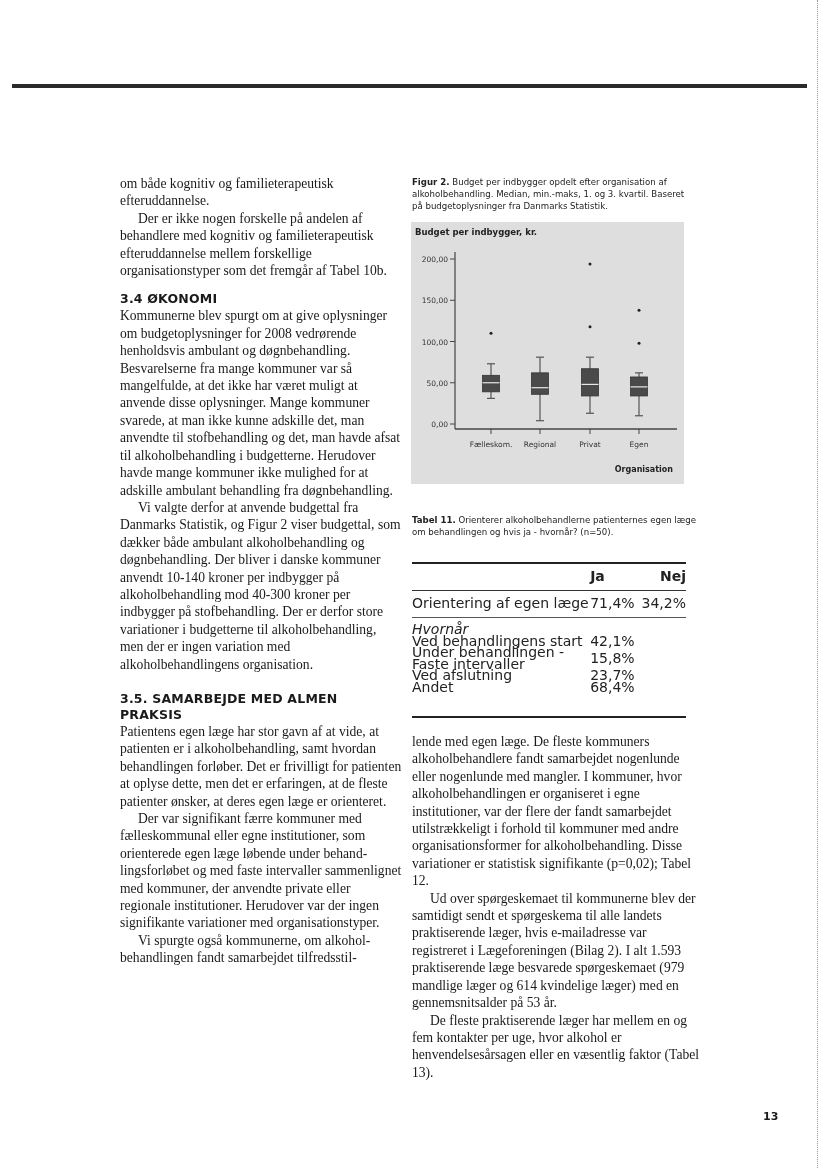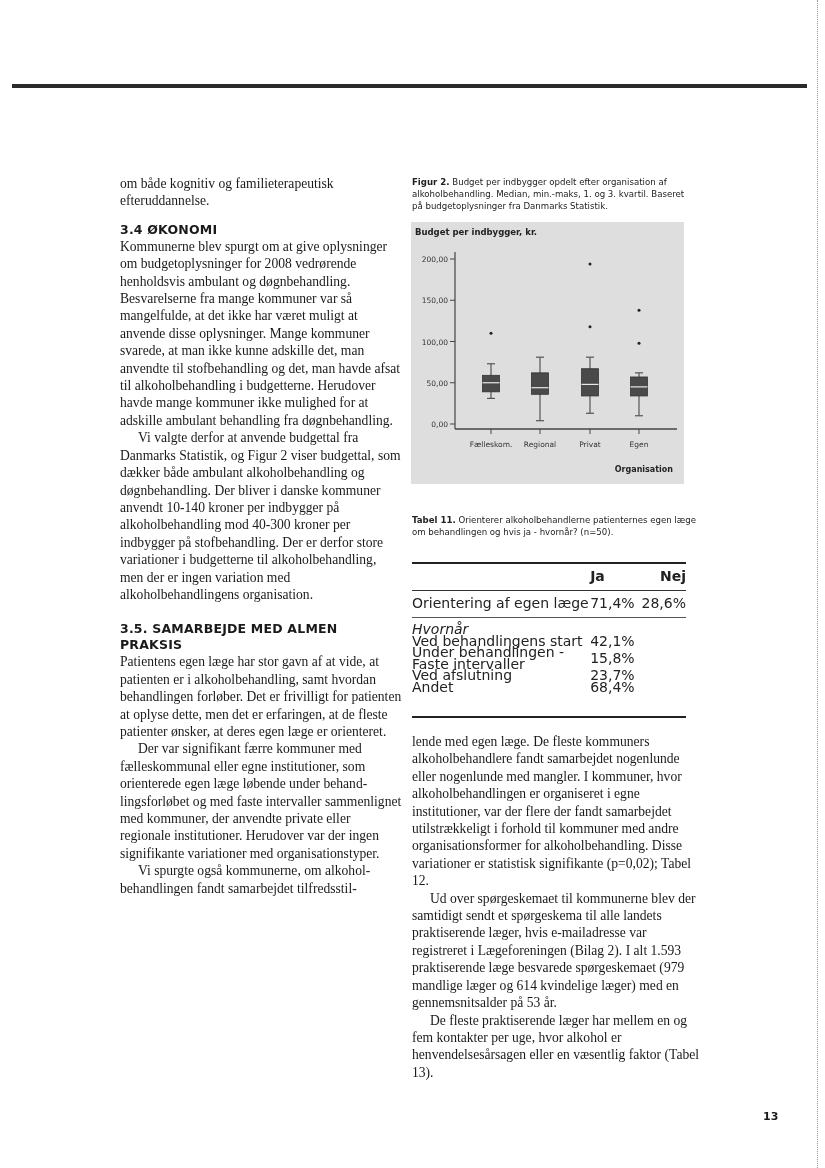--- a/index.html
+++ b/index.html
@@ -30,20 +30,21 @@
   .pgnum { position:absolute; left:763px; top:1110px; font-family:"DejaVu Sans", sans-serif; font-size:11px; font-weight:bold; }
 </style>
 </head>
 <body>
 
 <div class="topbar"></div>
 <div class="edge"></div>
 
 <div class="col left">
   <p>om både kognitiv og familieterapeutisk efteruddannelse.</p>
+  <p class="ind">Der er ikke nogen forskelle på andelen af behandlere med kognitiv og familieterapeu­tisk efteruddannelse mellem forskellige organisationstyper som det fremgår af Tabel 10b.</p>
   <h2 style="margin-top:12px">3.4 ØKONOMI</h2>
   <p>Kommunerne blev spurgt om at give oplys­ninger om budgetoplysninger for 2008 vedrørende henholdsvis ambulant og døgn­behandling. Besvarelserne fra mange kommu­ner var så mangelfulde, at det ikke har været muligt at anvende disse oplysninger. Mange kommuner svarede, at man ikke kunne adskille det, man anvendte til stofbehandling og det, man havde afsat til alkoholbehandling i budgetterne. Herudover havde mange kommuner ikke mulighed for at adskille ambulant behandling fra døgnbehandling.</p>
   <p class="ind">Vi valgte derfor at anvende budgettal fra Danmarks Statistik, og Figur 2 viser budget­tal, som dækker både ambulant alkoholbe­handling og døgnbehandling. Der bliver i danske kommuner anvendt 10-140 kroner per indbygger på alkoholbehandling mod 40-300 kroner per indbygger på stofbehandling. Der er derfor store variationer i budgetterne til alkoholbehandling, men der er ingen varia­tion med alkoholbehandlingens organisation.</p>
   <h2 style="margin-top:18px">3.5. SAMARBEJDE MED ALMEN PRAKSIS</h2>
   <p>Patientens egen læge har stor gavn af at vide, at patienten er i alkoholbehandling, samt hvordan behandlingen forløber. Det er frivilligt for patienten at oplyse dette, men det er erfaringen, at de fleste patienter ønsker, at deres egen læge er orienteret.</p>
   <p class="ind">Der var signifikant færre kommuner med fælleskommunal eller egne institutioner, som orienterede egen læge løbende under behand­lingsforløbet og med faste intervaller sam­menlignet med kommuner, der anvendte private eller regionale institutioner. Herud­over var der ingen signifikante variationer med organisationstyper.</p>
   <p class="ind">Vi spurgte også kommunerne, om alkohol­behandlingen fandt samarbejdet tilfredsstil-</p>
 </div>
 
 <div class="cap figcap">
@@ -117,21 +118,21 @@
 <table class="t">
   <tbody>
       <tr class="hdr rule-top rule-mid">
     <th style="width:185px"></th>
     <th style="width:52px">Ja</th>
     <th style="text-align:right">Nej</th>
   </tr>
   <tr class="rowmain">
     <td>Orientering af egen læge</td>
     <td>71,4%</td>
-    <td style="text-align:right">28,6%</td>
+    <td style="text-align:right">34,2%</td>
   </tr>
   <tr class="gap">
     <td style="font-style:italic">Hvornår</td>
         <td></td>
         <td></td>
   </tr>
   <tr>
     <td>Ved behandlingens start</td>
     <td>42,1%</td>
         <td></td>

